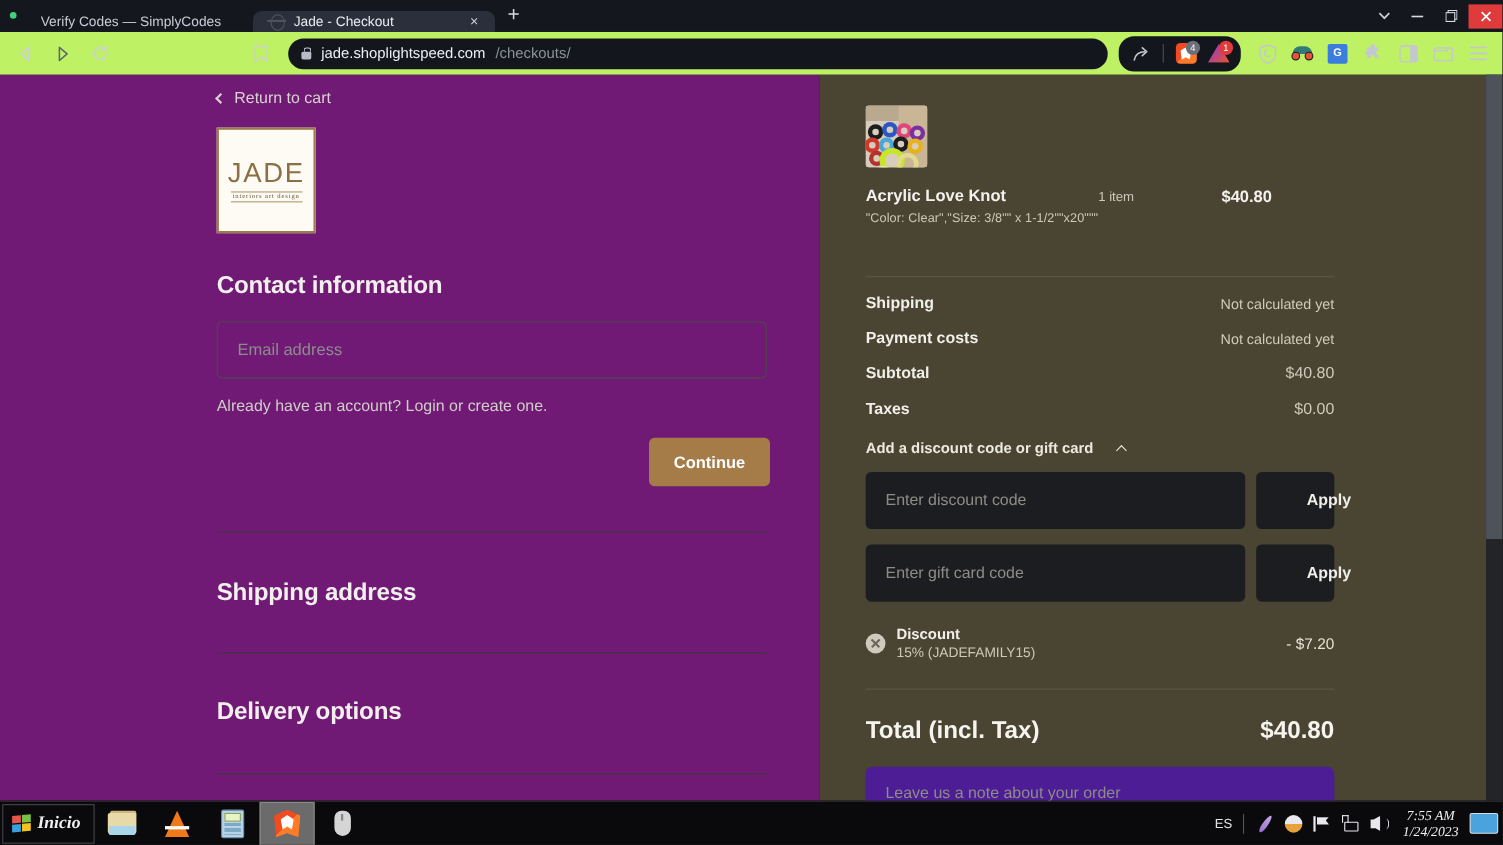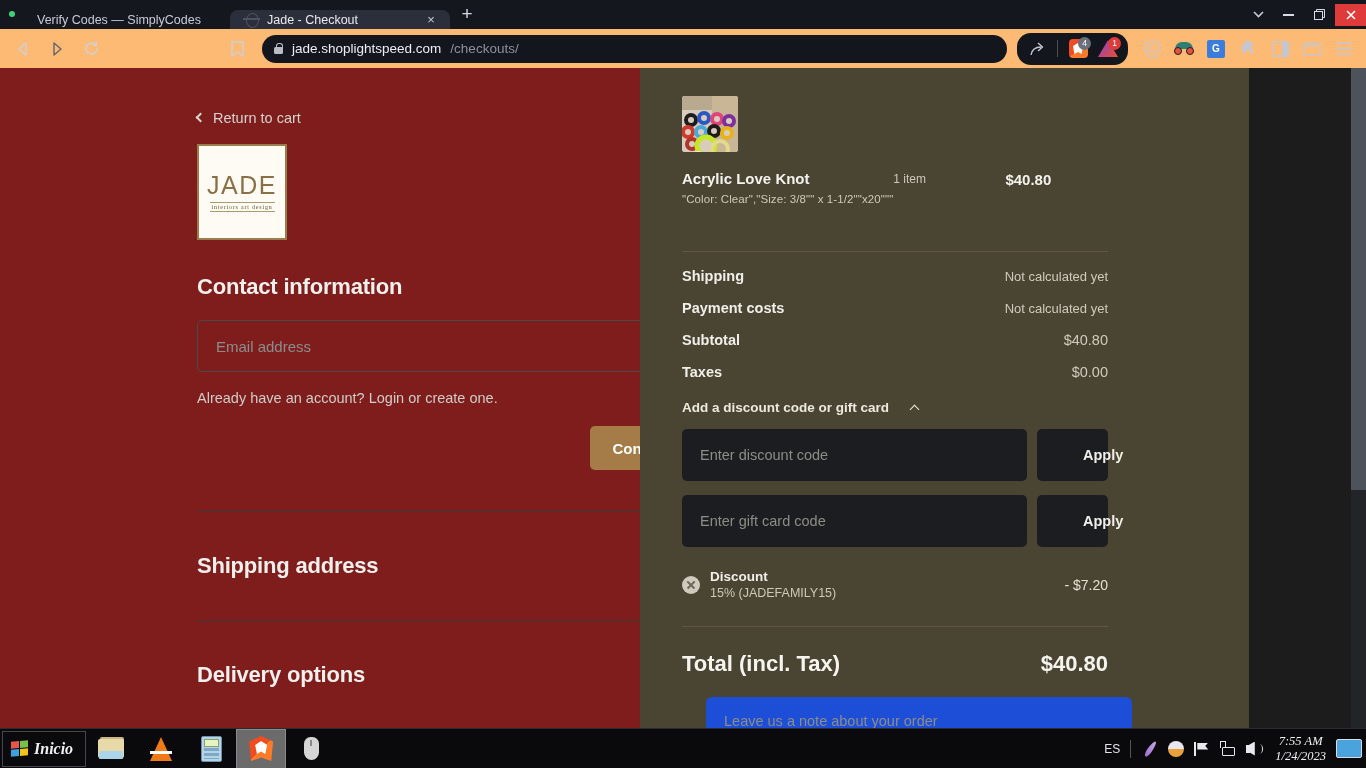--- a/index.html
+++ b/index.html
@@ -67,21 +67,21 @@
     width:30px;height:29px;display:flex;align-items:center;justify-content:center;
     color:#c9ccd6;font-size:11px;
   }
   .winctl .btn {
     width:31px;height:22px;display:flex;align-items:center;justify-content:center;
     color:#d8dbe4;font-size:11px;
   }
   .winctl .btn.close { background:#e03b3b; color:#fff; }
 
   .navbar {
-    height:39px; background:#fdba74; display:flex; align-items:center;
+    height:39px; background:#bef264; display:flex; align-items:center;
     padding:0 8px; gap:4px;
   }
   .navicon {
     width:30px;height:30px;display:flex;align-items:center;justify-content:center;
     color:#cdd0d9; border-radius:50%;
   }
   .navicon.dim { color:#60646f; }
   .omnibox {
     flex:1; height:28px; background:#14161d; border-radius:14px;
     display:flex; align-items:center; gap:9px; padding:0 12px; margin:0 6px;
@@ -141,21 +141,21 @@
   .goggles .cap{position:absolute;top:0;left:1px;width:18px;height:7px;border-radius:9px 9px 0 0;background:#2f7d74;}
   .goggles .l,.goggles .r{position:absolute;top:5px;width:8px;height:8px;border-radius:50%;background:#e8513a;border:1.5px solid #1b1d24;}
   .goggles .l{left:0;} .goggles .r{right:0;}
 
   
   .viewport {
     position:absolute; left:0; top:68px; width:1366px; height:660px;
     display:flex; background:#1c1c1c; overflow:hidden;
   }
   .left-col {
-    width:640px; background:#7f1d1d; padding:42px 0 0 197px; position:relative;
+    width:745px; background:#701a75; padding:14px 0 0 197px; position:relative;
   }
   .right-col {
     width:609px; background:#4a4432; padding:28px 0 0 0; position:relative;
   }
   .right-inner { width:426px; margin-left:42px; }
 
   
   .return-cart {
     display:flex; align-items:center; gap:9px; color:#d6d3cd; font-size:14.5px;
     margin-bottom:18px;
@@ -258,23 +258,23 @@
   .disc-detail { font-size:12.5px; color:#cdc8ba; margin-top:2px; }
   .disc-amt { margin-left:auto; font-size:14px; color:#e4e0d4; }
 
   .total-row {
     display:flex; justify-content:space-between; align-items:flex-end; margin-top:24px;
   }
   .total-label { font-size:22px; font-weight:bold; color:#f6f4ef; }
   .total-value { font-size:22px; font-weight:bold; color:#f6f4ef; }
 
   .note-area {
-    width:426px; height:58px; background:#1d4ed8; border:none; border-radius:6px;
+    width:426px; height:58px; background:#4c1d95; border:none; border-radius:6px;
     color:#b9b6ae; font-size:14.5px; padding:16px 18px; outline:none; resize:none;
-    margin-top:20px; font-family:"Liberation Sans", sans-serif;margin-left:24px;
+    margin-top:20px; font-family:"Liberation Sans", sans-serif;
   }
   .note-area::placeholder { color:#8e8c86; }
 
   
   .scrollbar {
     position:absolute; right:0; top:68px; width:15px; height:660px; background:#2b2b2b;
   }
   .scroll-thumb { position:absolute; top:0; left:0; width:15px; height:422px; background:#4e525a; }
   .scroll-track-bot { position:absolute; top:422px; left:0; width:15px; height:238px; background:#232427; }
 

